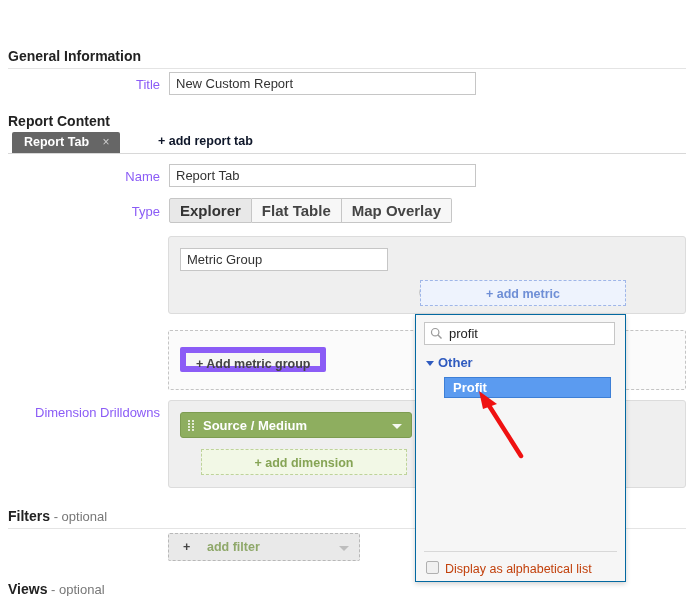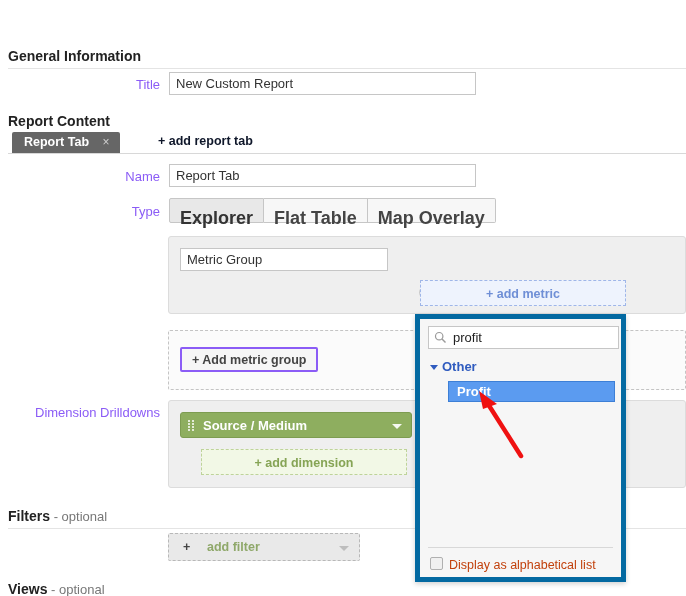--- a/index.html
+++ b/index.html
@@ -74,25 +74,25 @@
     white-space: nowrap; cursor: pointer;
   }
   .tabstrip-rule {
     position: absolute; left: 0; right: 0; bottom: 0; height: 1px; background: #d8d8d8;
   }
 
   
   .seg-group { position: absolute; display: flex; }
   .seg-btn {
     height: 25px; line-height: 23px;
-    padding: 8px 10px;
+    padding: 0 10px;
     border: 1px solid #c6c6c6;
     border-left-width: 0;
     background: #f7f7f7;
-    font-size: 18px; font-weight: bold; color: #444;
+    font-size: 15px; font-weight: bold; color: #444;
     white-space: nowrap;
     cursor: pointer;
   }
   .seg-btn:first-child { border-left-width: 1px; border-radius: 2px 0 0 2px; }
   .seg-btn:last-child { border-radius: 0 2px 2px 0; }
   .seg-btn.active { background: #e8e8e8; color: #333; }
 
   
   .panel {
     position: absolute;
@@ -160,21 +160,21 @@
   .dashed-zone {
     position: absolute;
     border: 1px dashed #c4c4c4;
     background: #fbfbfb;
     border-radius: 2px;
   }
   .plain-btn {
     position: absolute;
     height: 25px; line-height: 23px;
     padding: 0 10px;
-    border: 2px solid #8b5cf6;
+    border: 6px solid #8b5cf6;
     border-radius: 2px;
     background: #f6f6f6;
     font-size: 12.5px; font-weight: bold; color: #444;
     white-space: nowrap; cursor: pointer;
   }
 
   
   .filter-select {
     position: absolute;
     height: 28px;
@@ -198,21 +198,21 @@
     border-right: 5px solid transparent;
     border-top: 5px solid #bdbdbd;
   }
 
   
   #metric-dropdown {
     position: absolute;
     left: 415px; top: 314px;
     width: 211px; height: 268px;
     background: #f6f6f6;
-    border: 5px solid #0369a1;
+    border: 1px solid #0369a1;
     box-shadow: 0 2px 5px rgba(0,0,0,.18);
     z-index: 50;
     padding-left: 38px;
   }
   .dd-search-wrap {
     position: absolute; left: 8px; top: 7px;
     width: 191px; height: 23px;
     border: 1px solid #c6c6c6; background: #fff;
   }
   .dd-search-icon {

